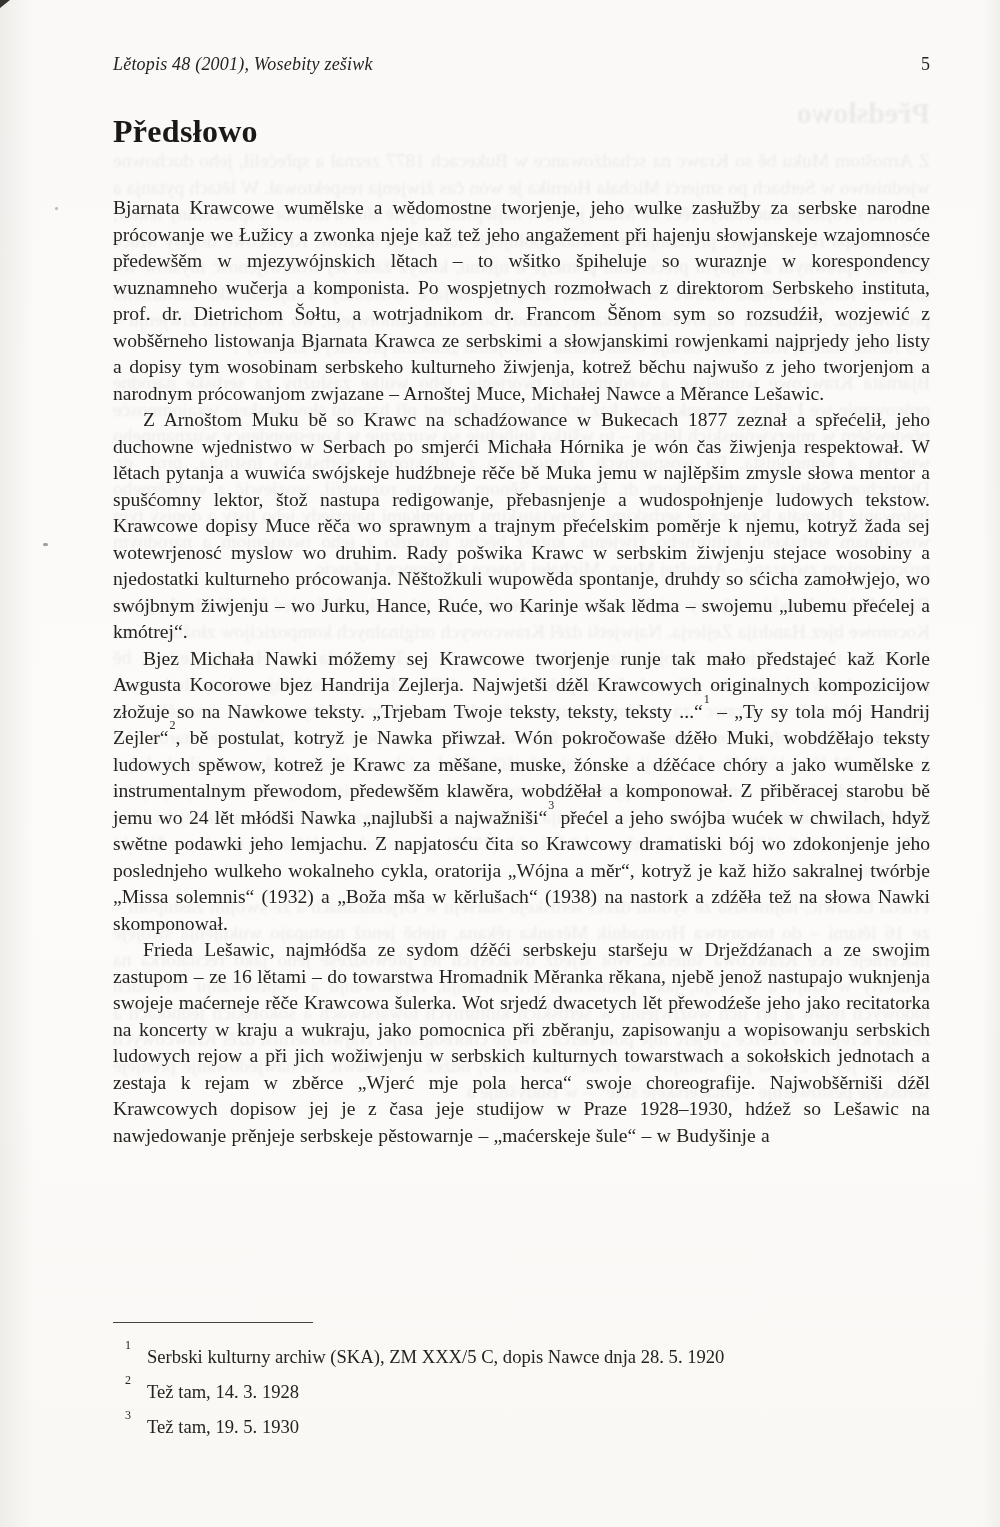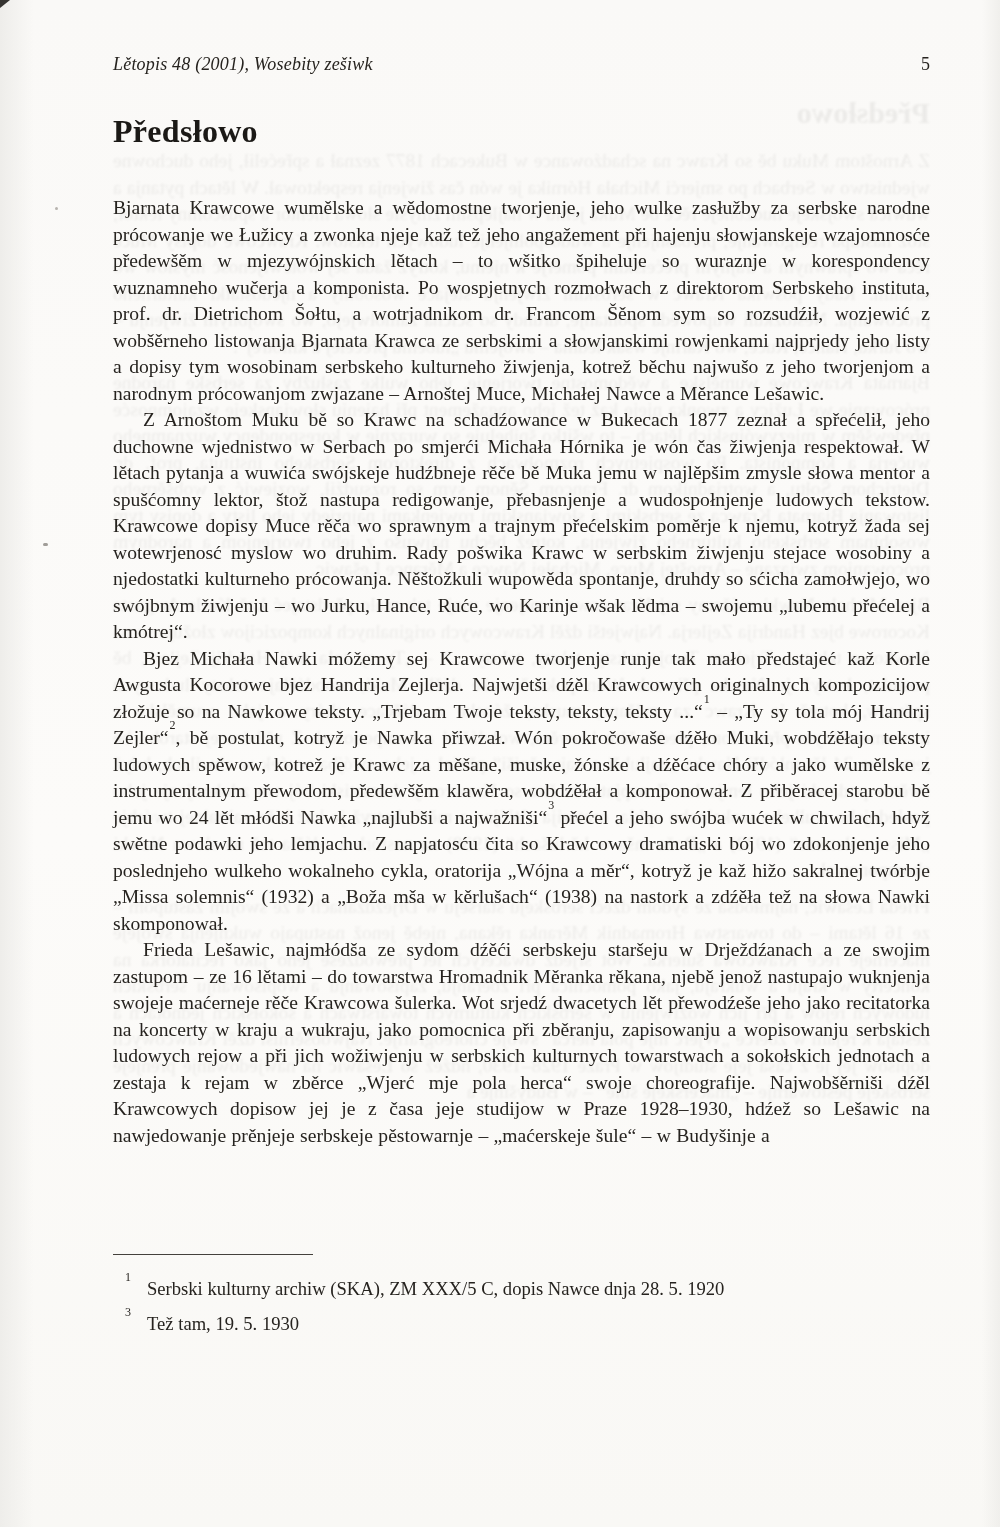--- a/index.html
+++ b/index.html
@@ -60,21 +60,21 @@
   .bodytext p.indented { text-indent: 30px; }
 
   sup.fnref {
     font-size: 12px;
     line-height: 0;
     position: relative;
     top: -7px;
     margin-left: 1px;
   }
 
-  .footnotes { position: absolute; left: 113px; top: 1254px; width: 817px; }
+  .footnotes { position: absolute; left: 113px; top: 1322px; width: 817px; }
   .fn-rule { width: 200px; border-top: 1.6px solid #44413c; margin: 0 0 14px 0; }
   .fn-row { padding-left: 12px; font-size: 18.6px; line-height: 30px; white-space: nowrap; }
   .fn-row sup.fnmark { font-size: 12px; position: relative; top: -7px; margin-right: 16px; }
 
   
   .speck-corner {
     position: absolute; top: 0; left: 0; width: 10px; height: 8px;
     background: #14120f;
     clip-path: polygon(0 0, 100% 0, 0 100%);
     opacity: 0.85;
@@ -109,20 +109,21 @@
       <p class="indented">Z Arnoštom Muku bě so Krawc na schadźowance w Bukecach 1877 zeznał a spřećelił, jeho duchowne wjednistwo w Serbach po smjerći Michała Hórnika je wón čas žiwjenja respektował. W lětach pytanja a wuwića swójskeje hudźbneje rěče bě Muka jemu w najlěpšim zmysle słowa mentor a spušćomny lektor, štož nastupa redigowanje, přebasnjenje a wudospołnjenje ludowych tekstow. Krawcowe dopisy Muce rěča wo sprawnym a trajnym přećelskim poměrje k njemu, kotryž žada sej wotewrjenosć myslow wo druhim. Rady pošwika Krawc w serbskim žiwjenju stejace wosobiny a njedostatki kulturneho prócowanja. Něštožkuli wupowěda spontanje, druhdy so sćicha zamołwjejo, wo swójbnym žiwjenju – wo Jurku, Hance, Ruće, wo Karinje wšak lědma – swojemu „lubemu přećelej a kmótrej“.</p>
       <p class="indented"><span>Bjez Michała Nawki móžemy sej Krawcowe tworjenje runje tak mało předstajeć kaž Korle Awgusta Kocorowe bjez Handrija Zejlerja. Najwjetši dźěl Krawcowych originalnych kompozicijow złožuje so na Nawkowe teksty. „Trjebam Twoje teksty, teksty, teksty ...“</span><sup class="fnref">1</sup><span> – „Ty sy tola mój Handrij Zejler“</span><sup class="fnref">2</sup><span>, bě postulat, kotryž je Nawka přiwzał. Wón pokročowaše dźěło Muki, wobdźěłajo teksty ludowych spěwow, kotrež je Krawc za měšane, muske, žónske a dźěćace chóry a jako wumělske z instrumentalnym přewodom, předewšěm klawěra, wobdźěłał a komponował. Z přiběracej starobu bě jemu wo 24 lět młódši Nawka „najlubši a najwažniši“</span><sup class="fnref">3</sup><span> přećel a jeho swójba wućek w chwilach, hdyž swětne podawki jeho lemjachu. Z napjatosću čita so Krawcowy dramatiski bój wo zdokonjenje jeho poslednjeho wulkeho wokalneho cykla, oratorija „Wójna a měr“, kotryž je kaž hižo sakralnej twórbje „Missa solemnis“ (1932) a „Boža mša w kěrlušach“ (1938) na nastork a zdźěła tež na słowa Nawki skomponował.</span></p>
       <p class="indented">Frieda Lešawic, najmłódša ze sydom dźěći serbskeju staršeju w Drježdźanach a ze swojim zastupom – ze 16 lětami – do towarstwa Hromadnik Měranka rěkana, njebě jenož nastupajo wuknjenja swojeje maćerneje rěče Krawcowa šulerka. Wot srjedź dwacetych lět přewodźeše jeho jako recitatorka na koncerty w kraju a wukraju, jako pomocnica při zběranju, zapisowanju a wopisowanju serbskich ludowych rejow a při jich wožiwjenju w serbskich kulturnych towarstwach a sokołskich jednotach a zestaja k rejam w zběrce „Wjerć mje pola herca“ swoje choreografije. Najwobšěrniši dźěl Krawcowych dopisow jej je z časa jeje studijow w Praze 1928–1930, hdźež so Lešawic na nawjedowanje prěnjeje serbskeje pěstowarnje – „maćerskeje šule“ – w Budyšinje a</p>
     </div>
 
   </div>
 
   <div class="footnotes">
     <div class="fn-rule"></div>
     <div class="fn-row"><sup class="fnmark">1</sup><span>Serbski kulturny archiw (SKA), ZM XXX/5 C, dopis Nawce dnja 28. 5. 1920</span></div>
+    <div class="fn-row"><sup class="fnmark">2</sup><span>Tež tam, 14. 3. 1928</span></div>
     <div class="fn-row"><sup class="fnmark">3</sup><span>Tež tam, 19. 5. 1930</span></div>
   </div>
 
   <div class="speck-corner"></div>
   <div class="speck-1"></div>
   <div class="speck-2"></div>
 
 </div>
 
 </body></html>

